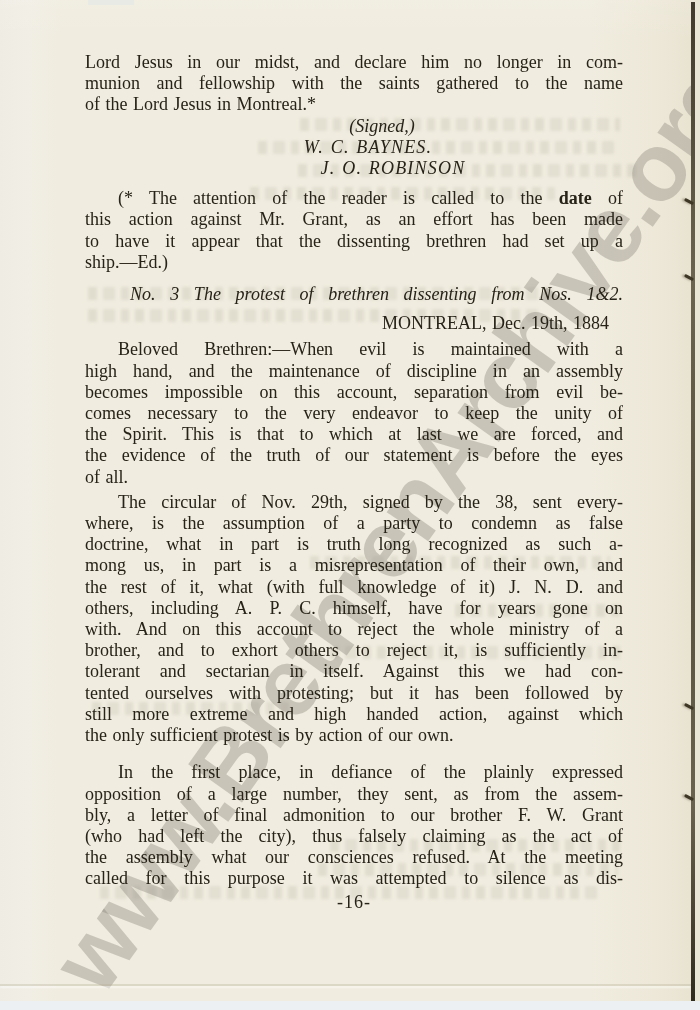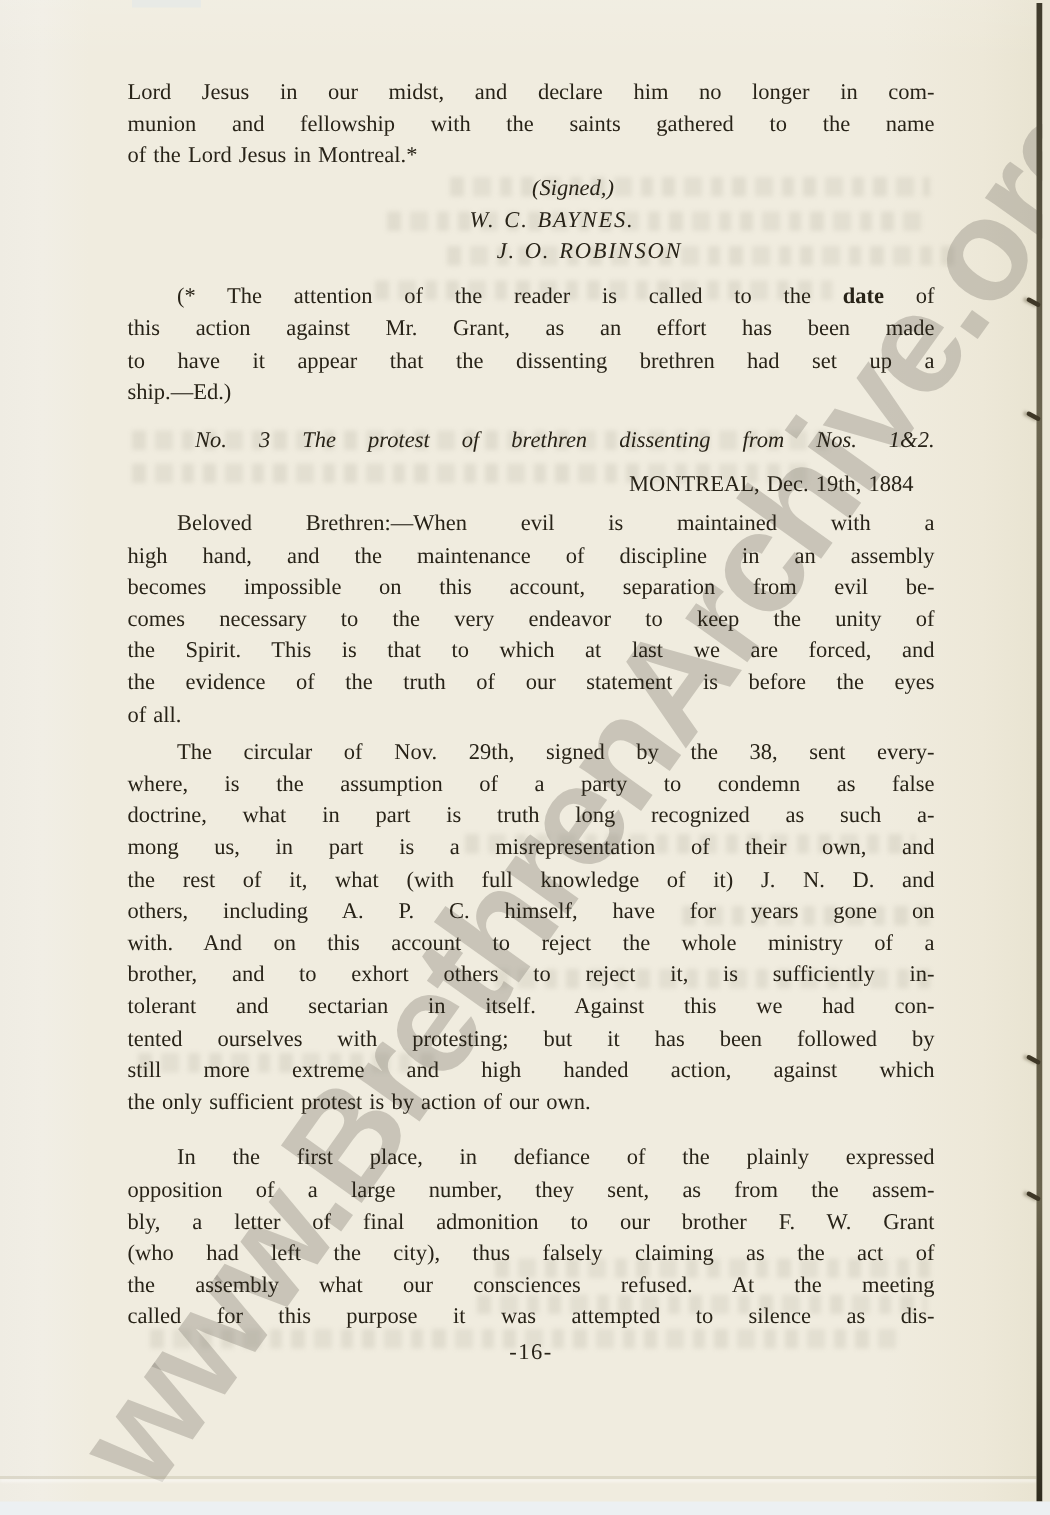--- a/index.html
+++ b/index.html
@@ -49,21 +49,21 @@
   .watermark{
     position:absolute;left:30px;top:948px;transform-origin:0 0;
     transform:rotate(-54.5deg);
     font-family:"Liberation Sans", sans-serif;font-weight:bold;
     font-size:96px;letter-spacing:-3px;white-space:nowrap;
     color:rgba(138,132,120,.38);
   }
 
   
   .text{position:absolute;left:85px;top:52px;width:538px;
-    font-size:15px;line-height:21.2px;color:#282318;
+    font-size:18px;line-height:21.2px;color:#282318;
     word-spacing:1px;}
   .ln{text-align:justify;text-align-last:justify;}
   .nj{text-align-last:left;}
   .indent{padding-left:33px;}
   .indent45{padding-left:45px;font-style:italic;}
   .center{text-align:center;text-align-last:center;}
   .right{text-align:right;text-align-last:right;padding-right:14px;}
   .caps{letter-spacing:1.2px;}
   .sh28{transform:translateX(28px);}
   .sh14{transform:translateX(14px);text-align:right;}

